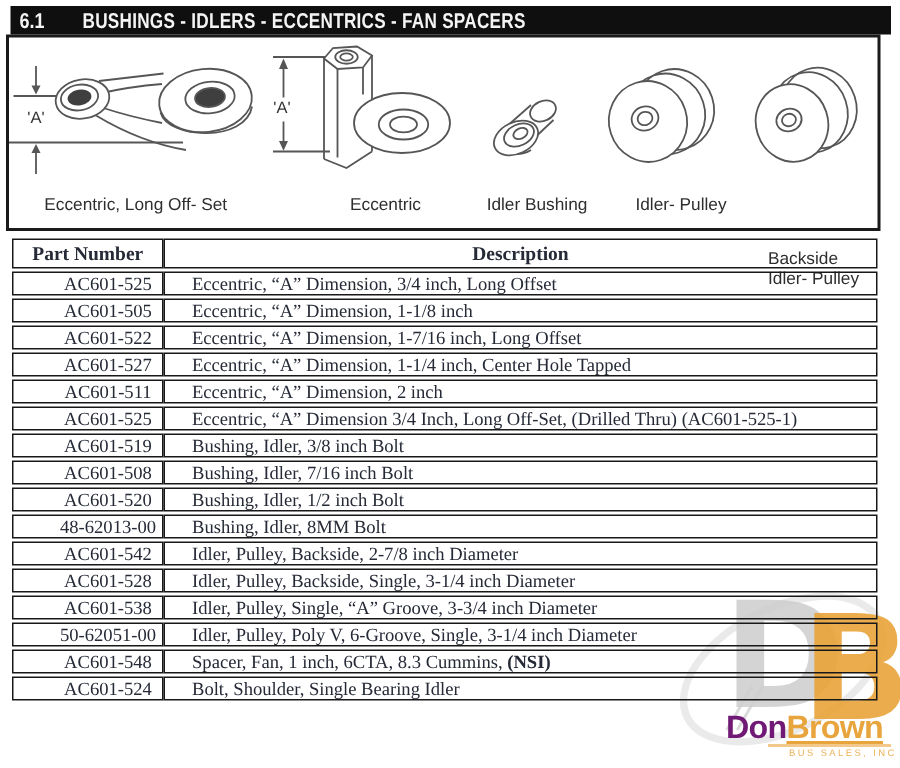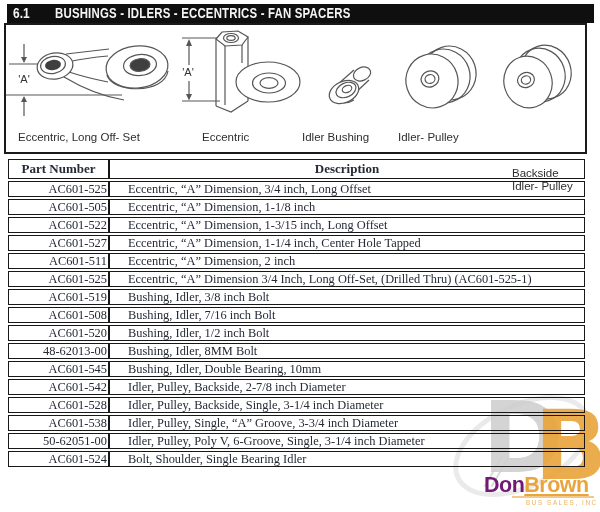--- a/index.html
+++ b/index.html
@@ -17,38 +17,38 @@
   .ttl{font-weight:bold;font-size:13px;margin-left:24px;letter-spacing:.2px;transform:scale(.88,1.1);transform-origin:left center;white-space:nowrap;}
   
   .figure-box{
     position:absolute;left:4px;top:23px;width:583px;height:131px;
     border:2px solid #1a1a1a;box-sizing:border-box;background:#fff;z-index:2;
   }
   .figure-box svg{position:absolute;left:0;top:0;}
   .dimA{position:absolute;font-size:11px;color:#333;width:22px;text-align:center;}
   .a1{left:7px;top:48px;}
   .a2{left:171px;top:41px;}
-  .cap{position:absolute;top:106px;font-size:11.5px;line-height:13px;color:#2e2e2e;text-align:left;}
+  .cap{position:absolute;top:106px;font-size:11.5px;line-height:13px;color:#2e2e2e;text-align:center;}
   .cap1{left:12px;width:145px;}
   .cap2{left:196px;width:110px;}
   .cap3{left:296px;width:112px;}
   .cap4{left:392px;width:112px;}
   .cap5{left:506px;width:85px;text-align:left;margin-top:36px;}
   
   table.parts{
     position:absolute;left:8px;top:157px;width:577px;z-index:2;
     border-collapse:separate;border-spacing:0 2px;table-layout:fixed;
   }
   table.parts td{
     border:1.5px solid var(--line,#181818);overflow:hidden;white-space:nowrap;
     font-family:"Liberation Serif",serif;color:var(--ink,#252a36);background:transparent;
   }
   td.h{font-weight:bold;text-align:center;font-size:13px;height:14px;}
   tbody td{font-size:12.4px;height:12px;line-height:12px;}
-  td.part{text-align:right;padding-left:28px;}
+  td.part{text-align:center;padding-left:28px;}
   td.desc{padding-left:18px;text-align:left;}
   tbody td b{font-weight:bold;}
   
   .watermark{position:absolute;left:440px;top:385px;width:160px;height:127px;z-index:1;}
   .wm-swoosh{
     position:absolute;left:8px;top:18px;width:148px;height:86px;border:5px solid #d6d6d6;
     border-radius:50%;transform:rotate(-27deg);opacity:.5;box-sizing:border-box;
   }
   .wm-d{position:absolute;left:42px;top:4px;font:bold 98px/1 "DejaVu Sans",sans-serif;color:#cdcdcd;opacity:.85;}
   .wm-b{position:absolute;left:94px;top:12px;font:bold 97px/1 "DejaVu Sans",sans-serif;color:var(--watermark-orange,#e9a53d);opacity:.92;}
@@ -180,21 +180,21 @@
         <tr>
           <td class="part">AC601-525</td>
           <td class="desc">Eccentric, “A” Dimension, 3/4 inch, Long Offset</td>
         </tr>
         <tr>
           <td class="part">AC601-505</td>
           <td class="desc">Eccentric, “A” Dimension, 1-1/8 inch</td>
         </tr>
         <tr>
           <td class="part">AC601-522</td>
-          <td class="desc">Eccentric, “A” Dimension, 1-3/15 inch, Long Offset</td>
+          <td class="desc">Eccentric, “A” Dimension, 1-7/16 inch, Long Offset</td>
         </tr>
         <tr>
           <td class="part">AC601-527</td>
           <td class="desc">Eccentric, “A” Dimension, 1-1/4 inch, Center Hole Tapped</td>
         </tr>
         <tr>
           <td class="part">AC601-511</td>
           <td class="desc">Eccentric, “A” Dimension, 2 inch</td>
         </tr>
         <tr>
@@ -211,39 +211,39 @@
         </tr>
         <tr>
           <td class="part">AC601-520</td>
           <td class="desc">Bushing, Idler, 1/2 inch Bolt</td>
         </tr>
         <tr>
           <td class="part">48-62013-00</td>
           <td class="desc">Bushing, Idler, 8MM Bolt</td>
         </tr>
         <tr>
-          <td class="part">AC601-545</td>
-          <td class="desc">Bushing, Idler, Double Bearing, 10mm</td>
-        </tr>
-        <tr>
           <td class="part">AC601-542</td>
           <td class="desc">Idler, Pulley, Backside, 2-7/8 inch Diameter</td>
         </tr>
         <tr>
           <td class="part">AC601-528</td>
           <td class="desc">Idler, Pulley, Backside, Single, 3-1/4 inch Diameter</td>
         </tr>
         <tr>
           <td class="part">AC601-538</td>
           <td class="desc">Idler, Pulley, Single, “A” Groove, 3-3/4 inch Diameter</td>
         </tr>
         <tr>
           <td class="part">50-62051-00</td>
           <td class="desc">Idler, Pulley, Poly V, 6-Groove, Single, 3-1/4 inch Diameter</td>
         </tr>
         <tr>
+          <td class="part">AC601-548</td>
+          <td class="desc">Spacer, Fan, 1 inch, 6CTA, 8.3 Cummins, <b>(NSI)</b></td>
+        </tr>
+        <tr>
           <td class="part">AC601-524</td>
           <td class="desc">Bolt, Shoulder, Single Bearing Idler</td>
         </tr>
       </tbody>
   </table>
 
 </div>
 
 </body></html>

